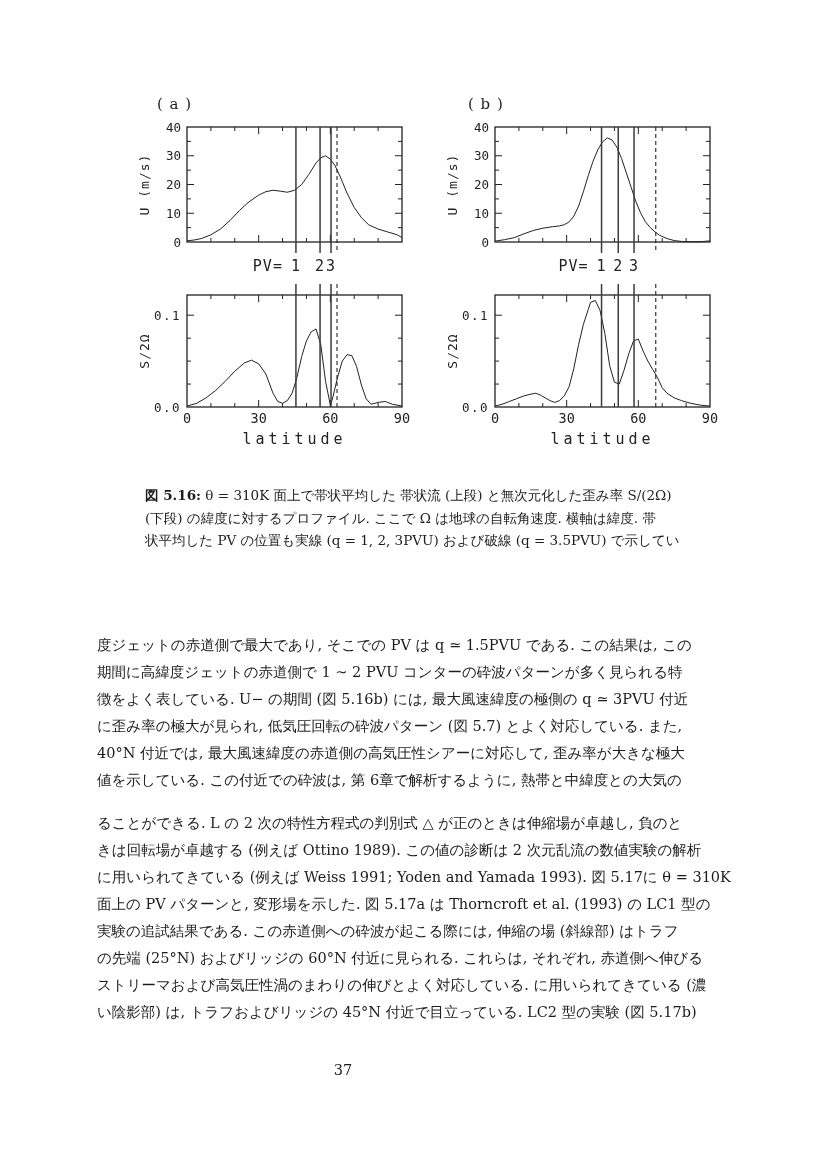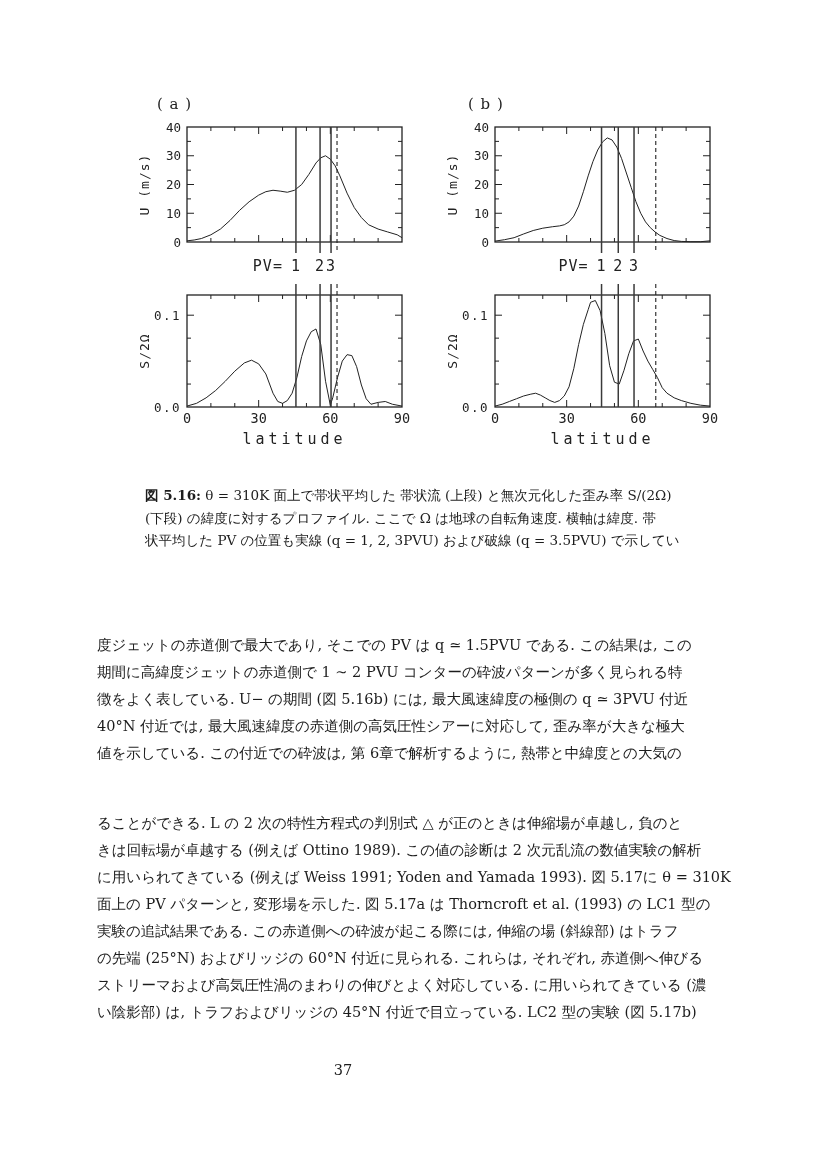--- a/index.html
+++ b/index.html
@@ -231,20 +231,21 @@
       <span class="cap-bold">図 5.16:</span><span> θ = 310K 面上で帯状平均した 帯状流 (上段) と無次元化した歪み率 S/(2Ω)</span>
     </div>
     <div class="cline">(下段) の緯度に対するプロファイル. ここで Ω は地球の自転角速度. 横軸は緯度. 帯</div>
     <div class="cline">状平均した PV の位置も実線 (q = 1, 2, 3PVU) および破線 (q = 3.5PVU) で示してい</div>
   </div>
 
   <div class="para" style="top:608px;margin-top:24px;">
     <div class="line">度ジェットの赤道側で最大であり, そこでの PV は q ≃ 1.5PVU である. この結果は, この</div>
     <div class="line">期間に高緯度ジェットの赤道側で 1 ∼ 2 PVU コンターの砕波パターンが多く見られる特</div>
     <div class="line">徴をよく表している. U− の期間 (図 5.16b) には, 最大風速緯度の極側の q ≃ 3PVU 付近</div>
+    <div class="line">に歪み率の極大が見られ, 低気圧回転の砕波パターン (図 5.7) とよく対応している. また,</div>
     <div class="line">40°N 付近では, 最大風速緯度の赤道側の高気圧性シアーに対応して, 歪み率が大きな極大</div>
     <div class="line">値を示している. この付近での砕波は, 第 6章で解析するように, 熱帯と中緯度との大気の</div>
   </div>
 
   <div class="para" style="top:810px;">
     <div class="line">ることができる. L の 2 次の特性方程式の判別式 △ が正のときは伸縮場が卓越し, 負のと</div>
     <div class="line">きは回転場が卓越する (例えば Ottino 1989). この値の診断は 2 次元乱流の数値実験の解析</div>
     <div class="line">に用いられてきている (例えば Weiss 1991; Yoden and Yamada 1993). 図 5.17に θ = 310K</div>
     <div class="line">面上の PV パターンと, 変形場を示した. 図 5.17a は Thorncroft et al. (1993) の LC1 型の</div>
     <div class="line">実験の追試結果である. この赤道側への砕波が起こる際には, 伸縮の場 (斜線部) はトラフ</div>

